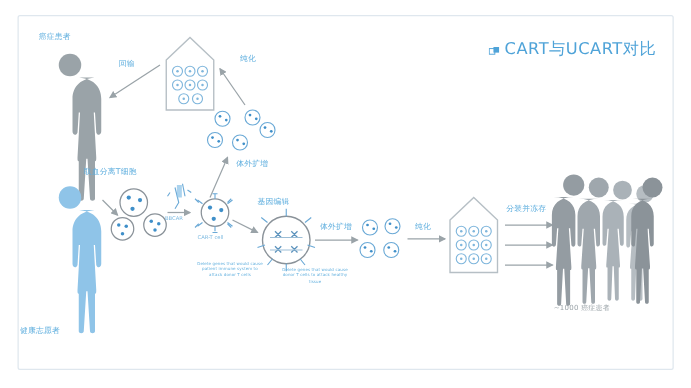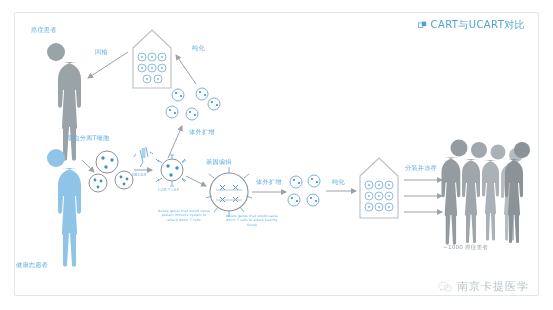--- a/index.html
+++ b/index.html
@@ -45,24 +45,24 @@
   .enlabel{
     position:absolute;
     color:#7cb9e0;
     font-size:4.2px;
     line-height:1.2;
     white-space:nowrap;
   }
   
   .title{
     position:absolute;
-    right:28px;top:18px;
+    right:28px;top:30px;
     display:flex;align-items:center;gap:4px;
     color:#4fa3d8;
-    font-size:10px;
+    font-size:13px;
     letter-spacing:.4px;
     text-align:center;
   }
   .title-icon{
     width:9px;height:9px;
     position:relative;display:inline-block;
   }
   
   .watermark{
     position:absolute;
@@ -86,35 +86,20 @@
   <div class="title">
     <span class="title-icon">
       <svg viewBox="0 0 12 12" width="9" height="9">
         <rect x="0.5" y="2.5" width="6" height="6" fill="none" stroke="#4fa3d8" stroke-width="1"></rect>
         <rect x="5" y="0.8" width="6" height="6" fill="#4fa3d8"></rect>
       </svg>
     </span>
     <span>CART与UCART对比</span>
   </div>
 
-  <div class="watermark">
-    <span class="wechat-icon">
-      <svg viewBox="0 0 20 16" width="14" height="12">
-        <ellipse cx="7.5" cy="6.5" rx="6.5" ry="5.2" fill="none" stroke="#b9c2c8" stroke-width="1"></ellipse>
-        <path d="M4 11 L2.2 13.6 L5.6 12.2 Z" fill="#b9c2c8"></path>
-        <circle cx="5.3" cy="5.2" r="0.9" fill="#b9c2c8"></circle>
-        <circle cx="9.6" cy="5.2" r="0.9" fill="#b9c2c8"></circle>
-        <ellipse cx="14" cy="9.5" rx="5.2" ry="4.2" fill="none" stroke="#b9c2c8" stroke-width="1"></ellipse>
-        <path d="M17.5 13 L19.2 15.2 L16.4 14.1 Z" fill="#b9c2c8"></path>
-        <circle cx="12.4" cy="8.6" r="0.75" fill="#b9c2c8"></circle>
-        <circle cx="15.8" cy="8.6" r="0.75" fill="#b9c2c8"></circle>
-      </svg>
-    </span>
-    <span>南京卡提医学</span>
-  </div>
 
   <svg id="art" viewBox="0 0 553 310">
     <defs>
       <marker id="ah" markerWidth="6" markerHeight="6" refX="5" refY="3" orient="auto">
         <path d="M0,0 L6,3 L0,6 z" fill="#9aa3a8"></path>
       </marker>
       <marker id="ahb" markerWidth="6" markerHeight="6" refX="5" refY="3" orient="auto">
         <path d="M0,0 L6,3 L0,6 z" fill="#8fb8d4"></path>
       </marker>
     </defs>

